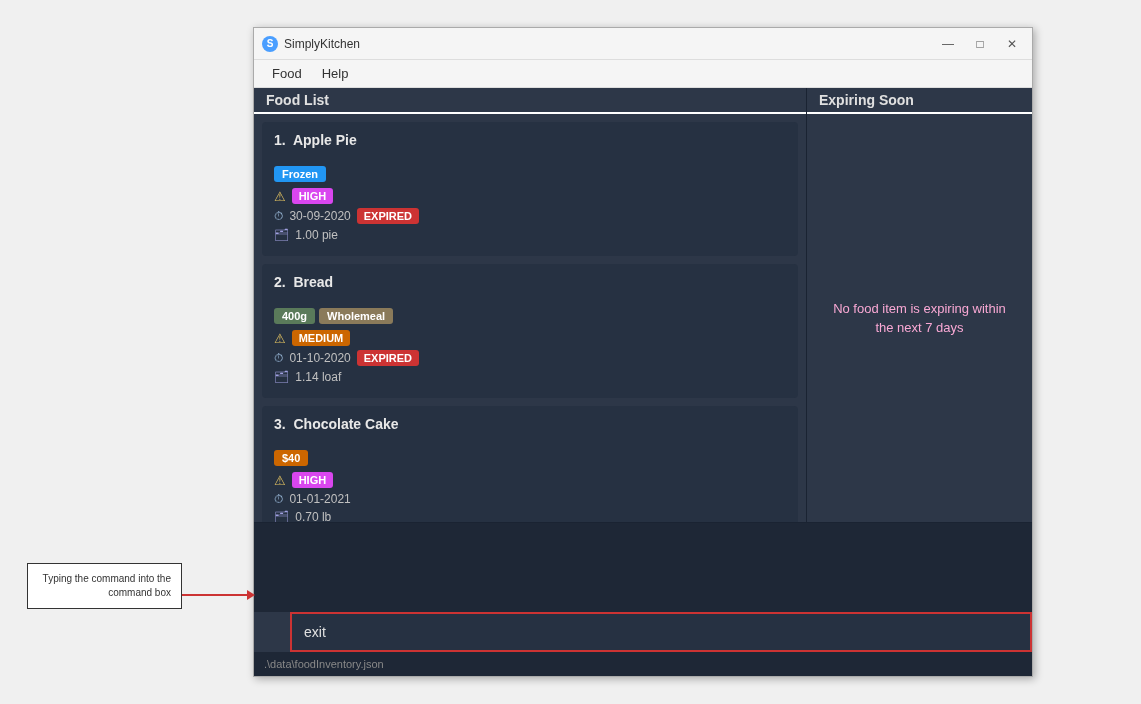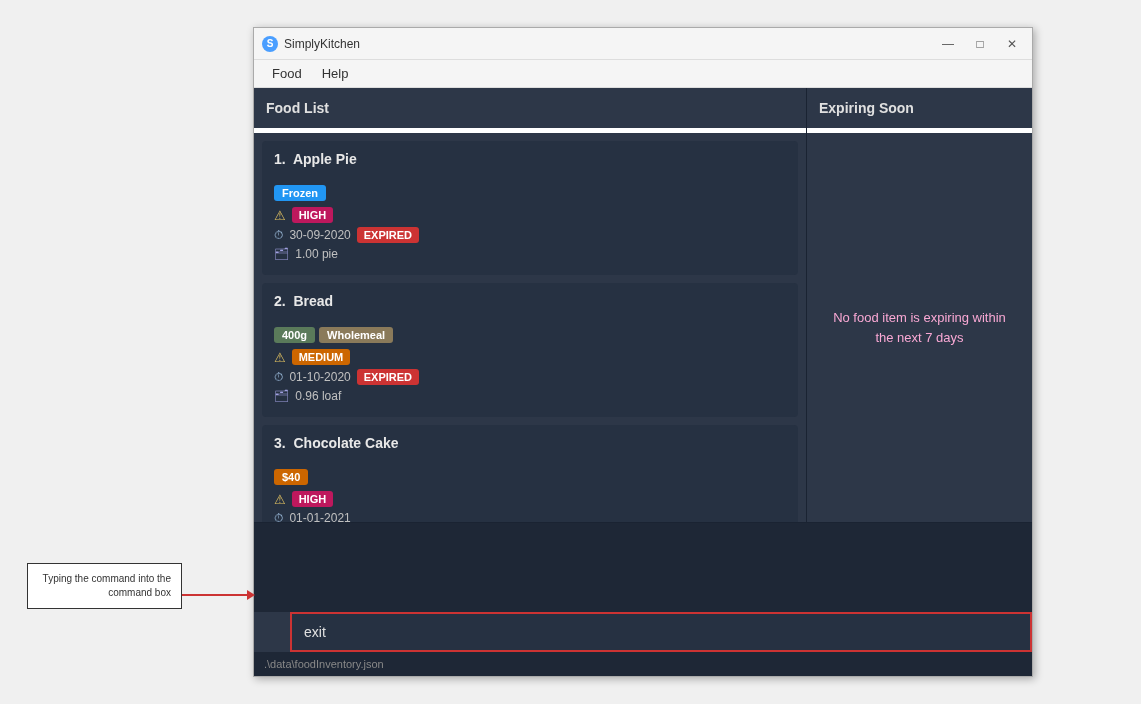--- a/index.html
+++ b/index.html
@@ -107,26 +107,26 @@
     }
 
     .food-list-panel {
       flex: 1;
       display: flex;
       flex-direction: column;
       border-right: 1px solid #1a2332;
     }
 
     .panel-header {
-      padding: 12px 12px;
+      padding: 4px 12px;
       font-size: 14px;
       font-weight: bold;
       color: #e0e0e0;
       background: #2d3748;
-      border-bottom: 5px solid #ffffff;
+      border-bottom: 2px solid #ffffff;
       flex-shrink: 0;
     }
 
     .food-list-scroll {
       flex: 1;
       overflow-y: auto;
       padding: 8px;
     }
 
     .food-list-scroll::-webkit-scrollbar {
@@ -185,21 +185,21 @@
     }
 
     .badge {
       padding: 2px 7px;
       border-radius: 3px;
       font-size: 11px;
       font-weight: bold;
       color: white;
     }
 
-    .badge-high { background: #be185d; }
+    .badge-high { background: #d946ef; }
     .badge-medium { background: #cc6600; }
     .badge-expired { background: #cc3333; }
 
     .icon-triangle {
       color: #e0c060;
       font-size: 13px;
     }
     .icon-clock {
       color: #a0c0e0;
       font-size: 12px;
@@ -374,21 +374,21 @@
               <span class="icon-triangle">⚠</span>
               <span class="badge badge-medium">MEDIUM</span>
             </div>
             <div class="food-detail">
               <span class="icon-clock">⏱</span>
               <span>01-10-2020</span>
               <span class="badge badge-expired">EXPIRED</span>
             </div>
             <div class="food-detail">
               <span class="icon-box">🗂</span>
-              <span>0.96 loaf</span>
+              <span>1.14 loaf</span>
             </div>
           </div>
 
           <div class="food-item">
             <div class="food-item-name">
               <span>3.&nbsp;</span>
               <span>Chocolate Cake</span>
             </div>
             <div class="tags">
               <span class="tag tag-s50">$40</span>

